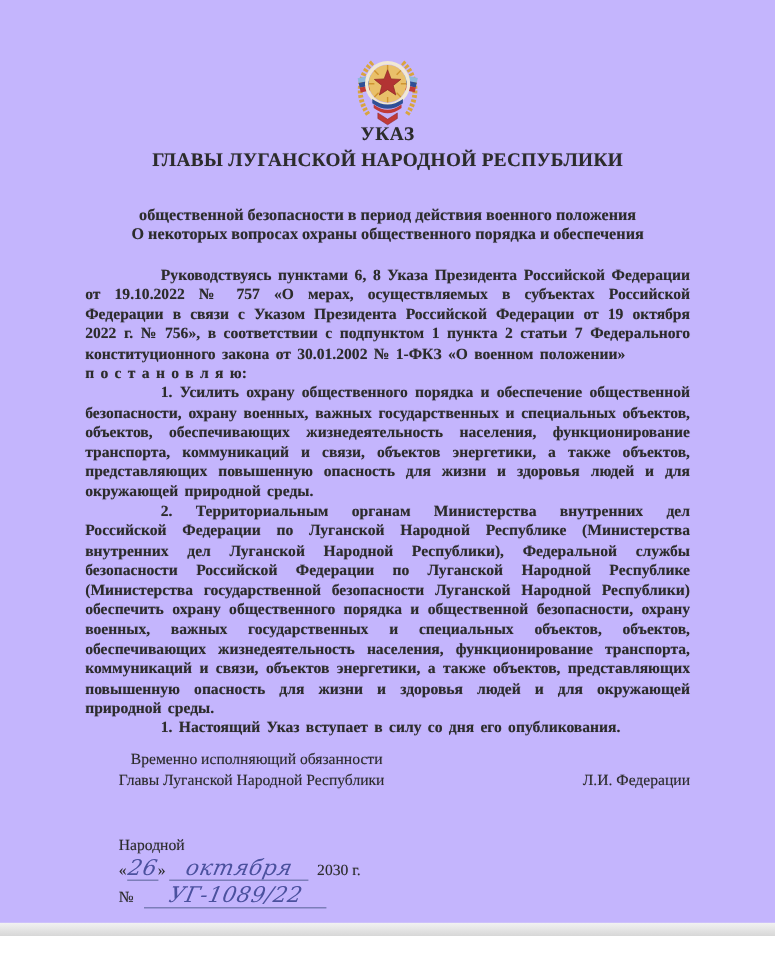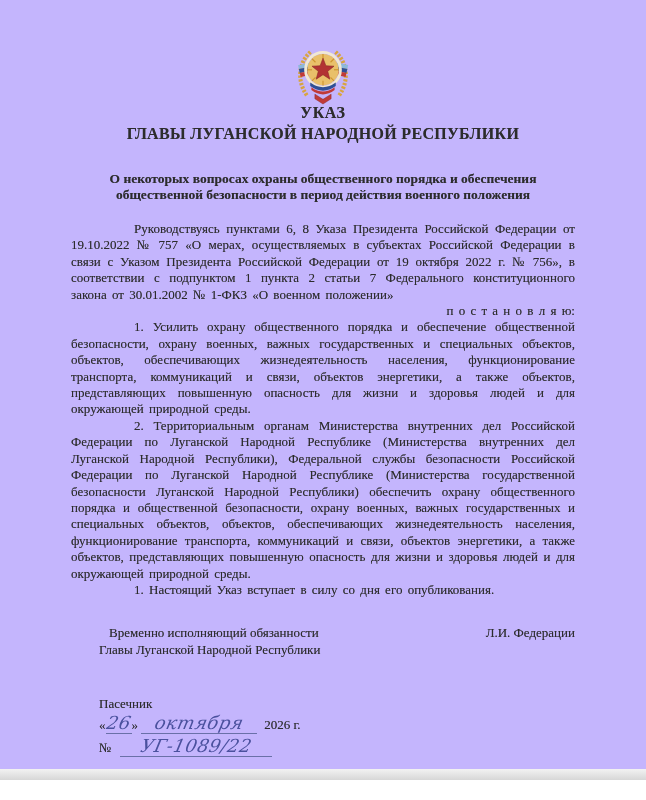--- a/index.html
+++ b/index.html
@@ -21,27 +21,27 @@
   .subject {
     position:absolute; top:171px; left:72px; width:502px;
     text-align:center; font-weight:bold; font-size:13.5px; line-height:16px;
   }
 
   
   .body-block {
     position:absolute; top:221px; left:71px; width:504px;
     font-size:13px; line-height:16.4px; text-align:justify; word-spacing:2px;
   }
-  .body-block p { margin:0; text-indent:63px; }
-  .body-block p.resolve { text-indent:0; text-align:right; }
+  .body-block p { margin:0; text-indent:63px;font-weight:bold; }
+  .body-block p.resolve { text-indent:0; text-align:left; }
 
   
   .signature {
     position:absolute; top:625px; left:99px; width:476px;
-    display:flex; justify-content:space-between; 
+    display:flex; justify-content:space-between; align-items:flex-end;
     font-size:13px; line-height:16.5px;gap:16px;
   }
   .sig-left .l1 { padding-left:10px; }
 
   
   .footer { position:absolute; left:99px; top:696px; font-size:13px; }
   .city { margin-bottom:5px; }
   .date-line, .number-line { height:23px; white-space:nowrap; }
   .blank { display:inline-block; border-bottom:1.2px solid #6a70a8; text-align:center; vertical-align:baseline; }
   .blank.day   { width:26px; }
@@ -106,45 +106,45 @@
       <path d="M36,88 L50,97 L64,88 L64,96 L50,105 L36,96 Z" fill="#c03a38" stroke="#8a2626" stroke-width="0.8"></path>
     </svg>
   </div>
 
   <div class="title">
     <div class="t1">УКАЗ</div>
     <div class="t2">ГЛАВЫ ЛУГАНСКОЙ НАРОДНОЙ РЕСПУБЛИКИ</div>
   </div>
 
   <div class="subject">
+    <div>общественной безопасности в период действия военного положения</div>
     <div>О некоторых вопросах охраны общественного порядка и обеспечения</div>
-    <div>общественной безопасности в период действия военного положения</div>
   </div>
 
   <div class="body-block">
     <p class="intro">Руководствуясь пунктами 6, 8 Указа Президента Российской Федерации от 19.10.2022 № 757 «О мерах, осуществляемых в субъектах Российской Федерации в связи с Указом Президента Российской Федерации от 19 октября 2022 г. № 756», в соответствии с подпунктом 1 пункта 2 статьи 7 Федерального конституционного закона от 30.01.2002 № 1-ФКЗ «О военном положении»</p>
     <p class="resolve">п о с т а н о в л я ю:</p>
     <p>1. Усилить охрану общественного порядка и обеспечение общественной безопасности, охрану военных, важных государственных и специальных объектов, объектов, обеспечивающих жизнедеятельность населения, функционирование транспорта, коммуникаций и связи, объектов энергетики, а также объектов, представляющих повышенную опасность для жизни и здоровья людей и для окружающей природной среды.</p>
     <p>2. Территориальным органам Министерства внутренних дел Российской Федерации по Луганской Народной Республике (Министерства внутренних дел Луганской Народной Республики), Федеральной службы безопасности Российской Федерации по Луганской Народной Республике (Министерства государственной безопасности Луганской Народной Республики) обеспечить охрану общественного порядка и общественной безопасности, охрану военных, важных государственных и специальных объектов, объектов, обеспечивающих жизнедеятельность населения, функционирование транспорта, коммуникаций и связи, объектов энергетики, а также объектов, представляющих повышенную опасность для жизни и здоровья людей и для окружающей природной среды.</p>
     <p>1. Настоящий Указ вступает в силу со дня его опубликования.</p>
   </div>
 
   <div class="signature">
     <div class="sig-left">
       <div class="l1">Временно исполняющий обязанности</div>
       <div class="l2">Главы Луганской Народной Республики</div>
     </div>
     <div class="sig-right">Л.И. Федерации</div>
   </div>
 
   <div class="footer">
-    <div class="city">Пасечник</div>
+    <div class="city">Народной</div>
     <div class="date-line">
       <span class="printed">«</span><span class="blank day"><span class="hw">26</span></span><span class="printed">»</span>
-      <span class="blank month"><span class="hw">октября</span></span><span class="printed year">2026 г.</span>
+      <span class="blank month"><span class="hw">октября</span></span><span class="printed year">2030 г.</span>
     </div>
     <div class="number-line">
       <span class="printed numsign">№</span><span class="blank number"><span class="hw">УГ-1089/22</span></span>
     </div>
   </div>
 
   <div class="scan-edge"></div>
 </div>
 
 </body></html>

